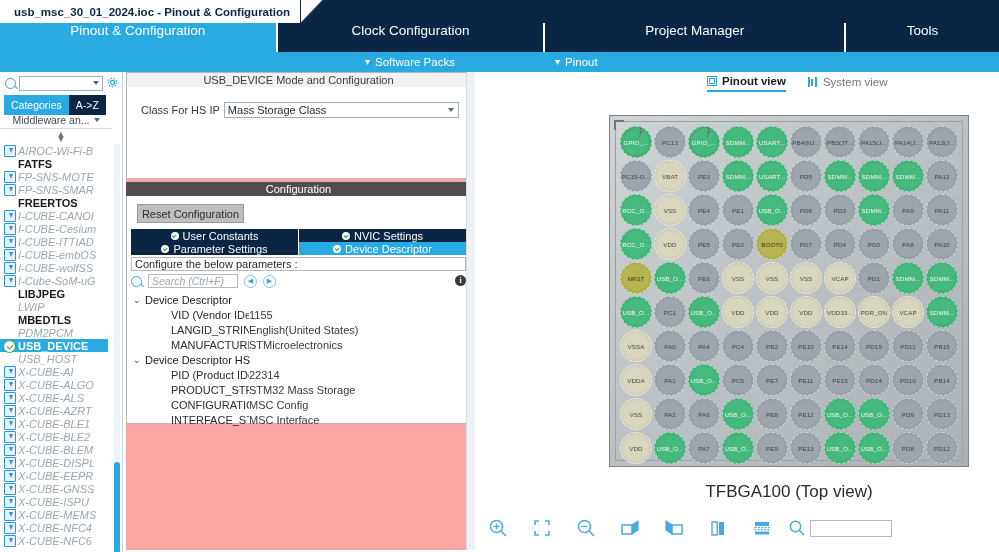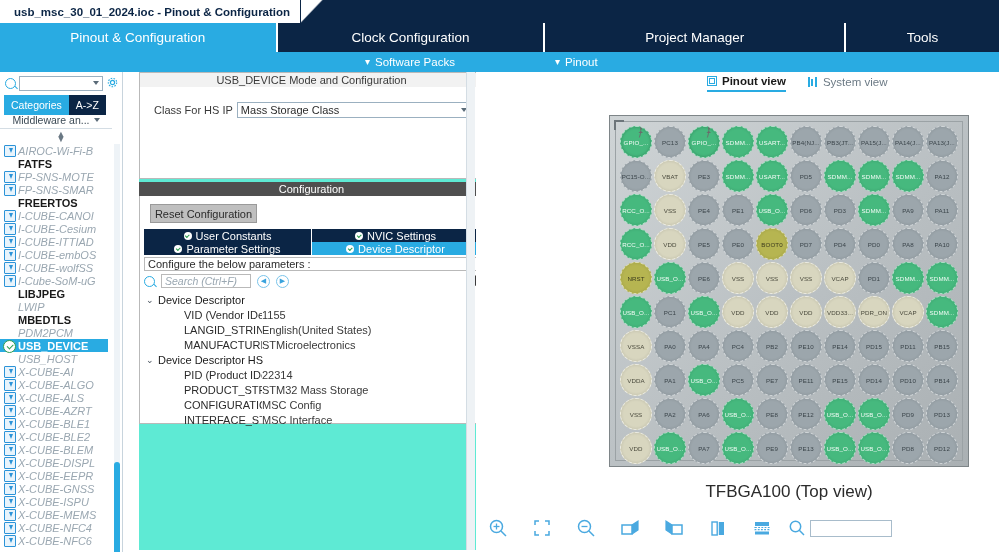--- a/index.html
+++ b/index.html
@@ -31,21 +31,21 @@
     content:"";position:absolute;right:0;top:0;width:0;height:0;
     border-left:22px solid transparent;border-bottom:23px solid #0b2545;
   }
 
   
   .navbar{
     position:absolute;left:0;top:23px;width:999px;height:29px;
     background:#0b2545;display:flex;
   }
   .navtab{
-    height:29px;display:flex;align-items:center;justify-content:center;
+    height:29px;display:flex;align-items:flex-start;justify-content:center;
     color:#ffffff;font-size:13.5px;
     border-right:2px solid #ffffff;
     box-sizing:border-box;white-space:nowrap;
   }
   .navtab.active{background:#29abe2;color:#ffffff;}
   .navtab:last-child{border-right:none;}
 
   
   .subbar{
     position:absolute;left:0;top:52px;width:999px;height:20px;
@@ -132,22 +132,22 @@
     content:"";position:absolute;left:2.5px;top:2.5px;width:5px;height:2.5px;
     border-left:1.6px solid #2f9e4f;border-bottom:1.6px solid #2f9e4f;transform:rotate(-45deg);
   }
   .side-vscroll{
     position:absolute;left:114px;top:72px;width:6px;height:480px;background:#eef3f7;
   }
   .side-vthumb{position:absolute;left:114px;width:6px;background:#29abe2;border-radius:3px;}
 
   
   .midpanel{
-    position:absolute;left:139px;top:72px;width:345px;height:478px;
-    background:#5eead4;
+    position:absolute;left:126px;top:72px;width:345px;height:478px;
+    background:#fca5a5;
   }
   .panel-title{
     height:15px;line-height:15px;text-align:center;font-size:11px;color:#3a3a3a;
     background:#f2f2f2;border:1px solid #b9b9b9;border-bottom:none;box-sizing:border-box;
   }
   .bar-dark{
     height:14px;line-height:14px;text-align:center;color:#ffffff;font-size:11px;
     background:#4f4f4f;
   }
   .mode-box{

